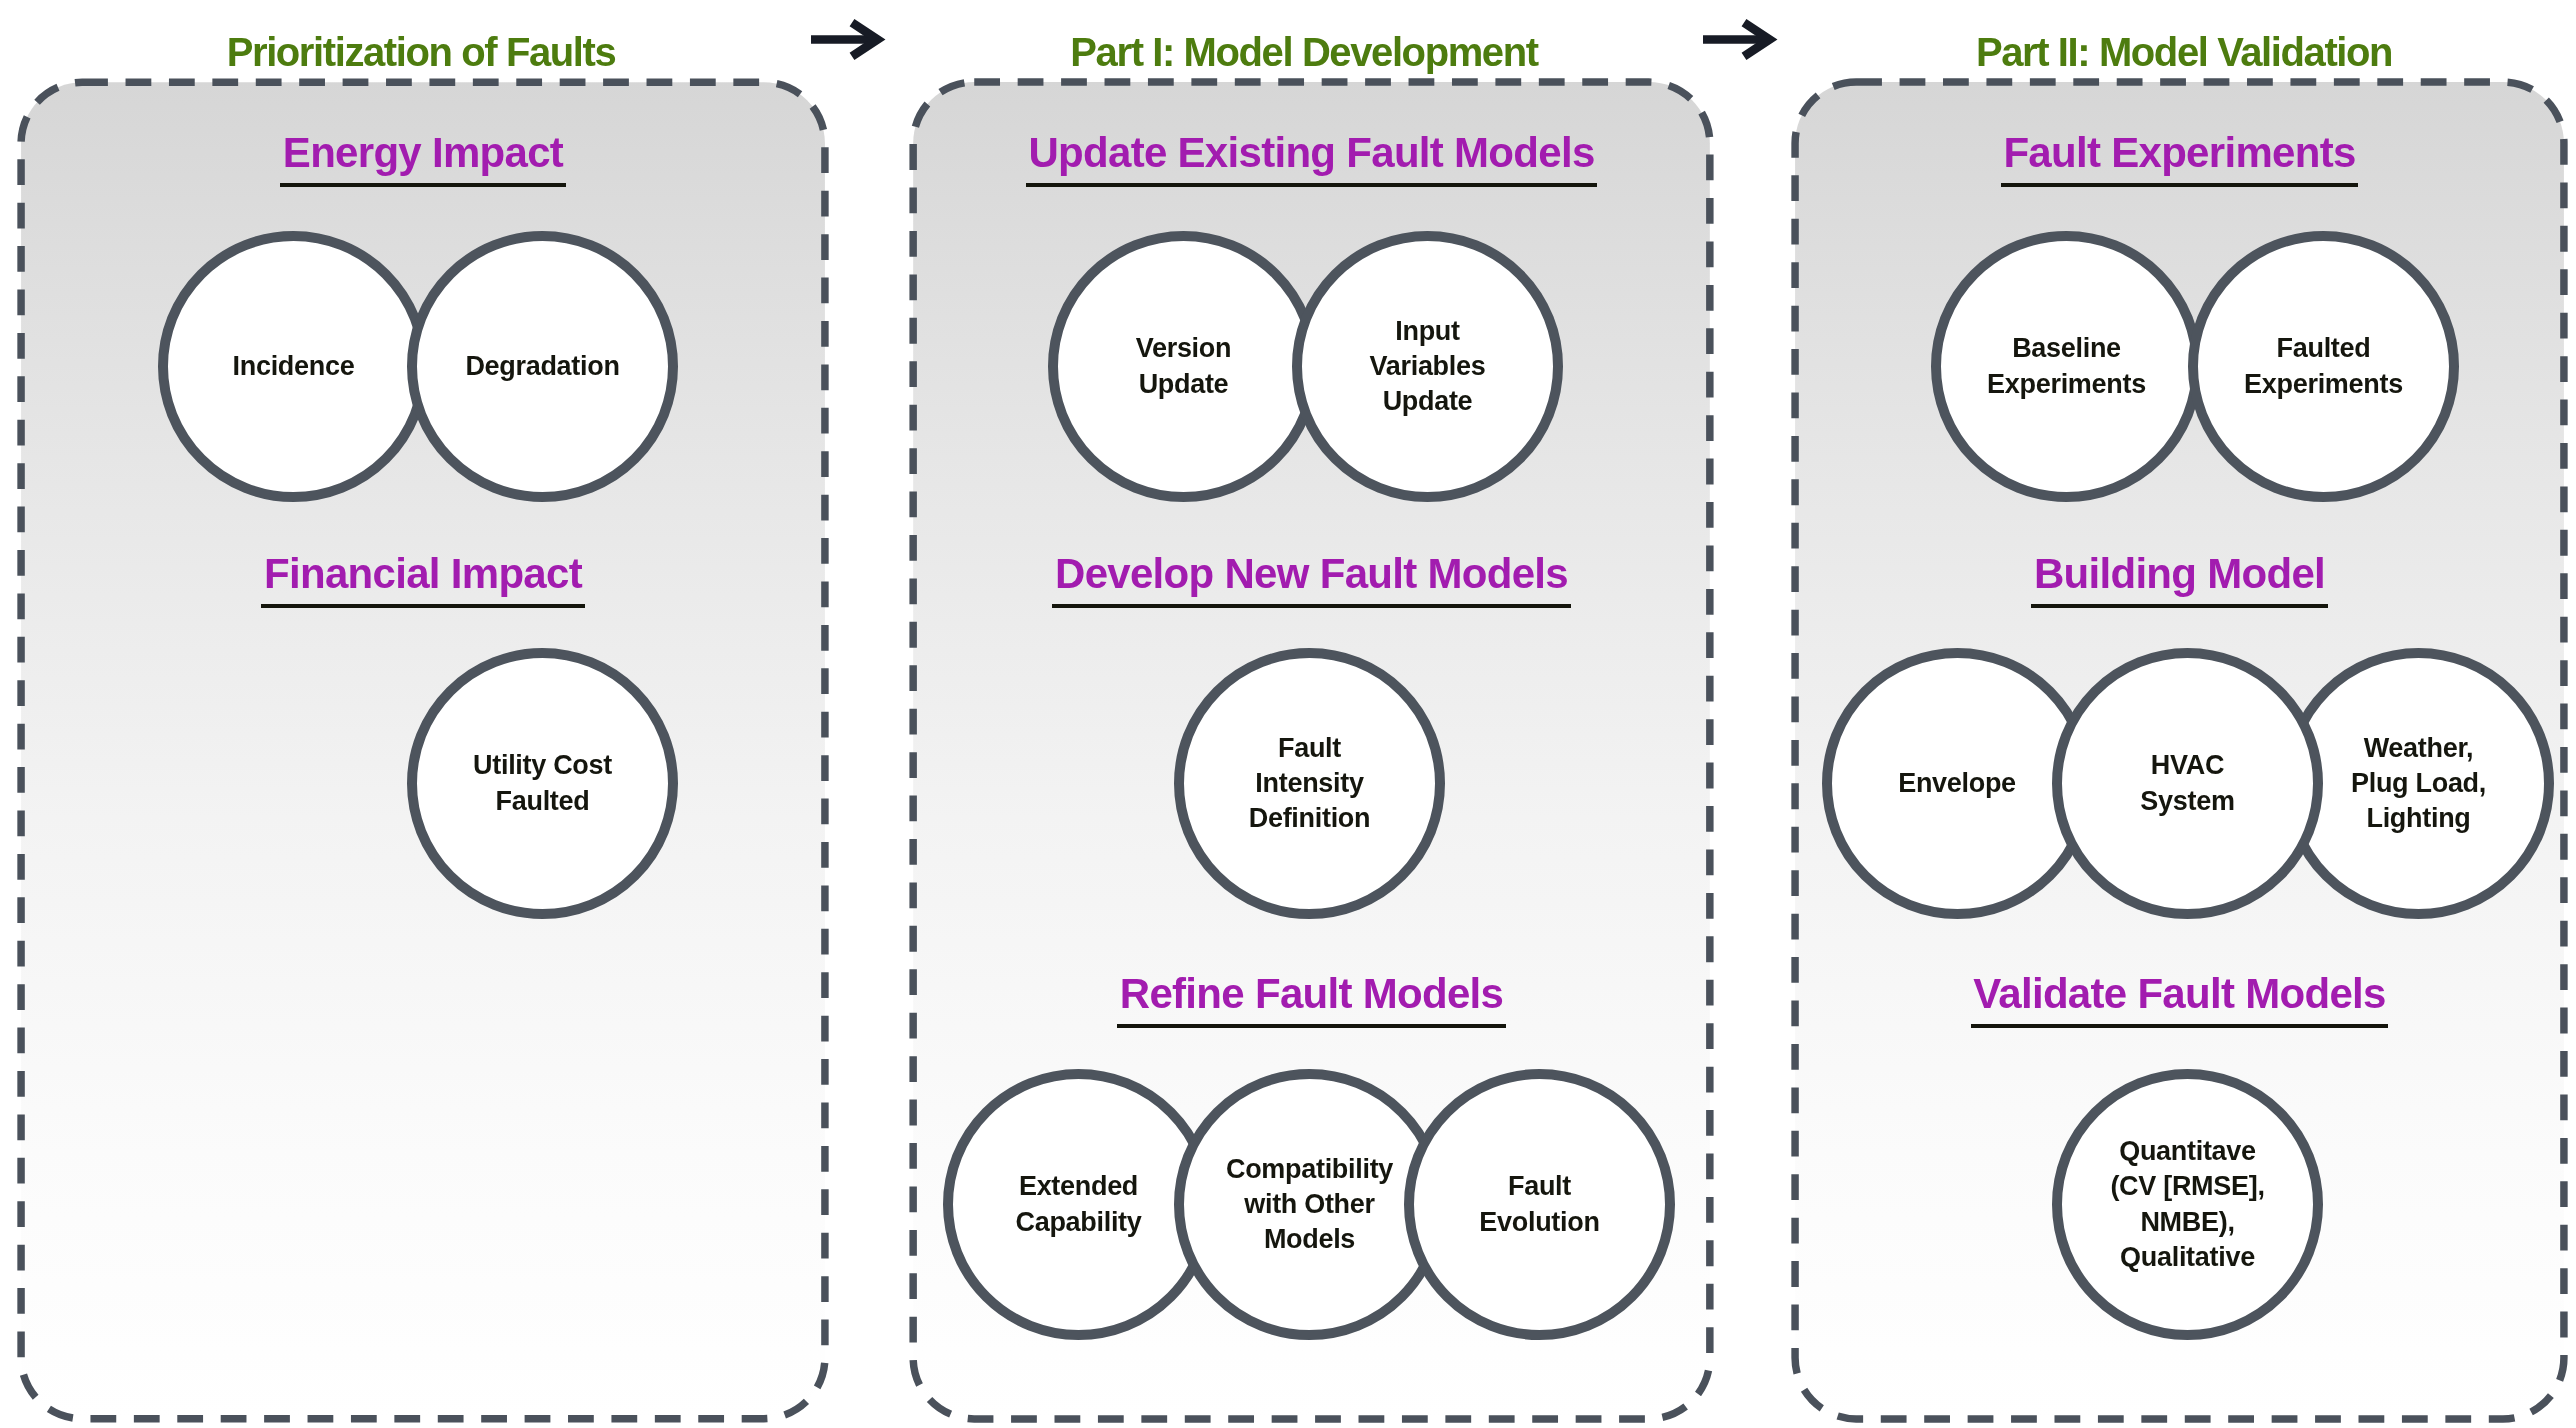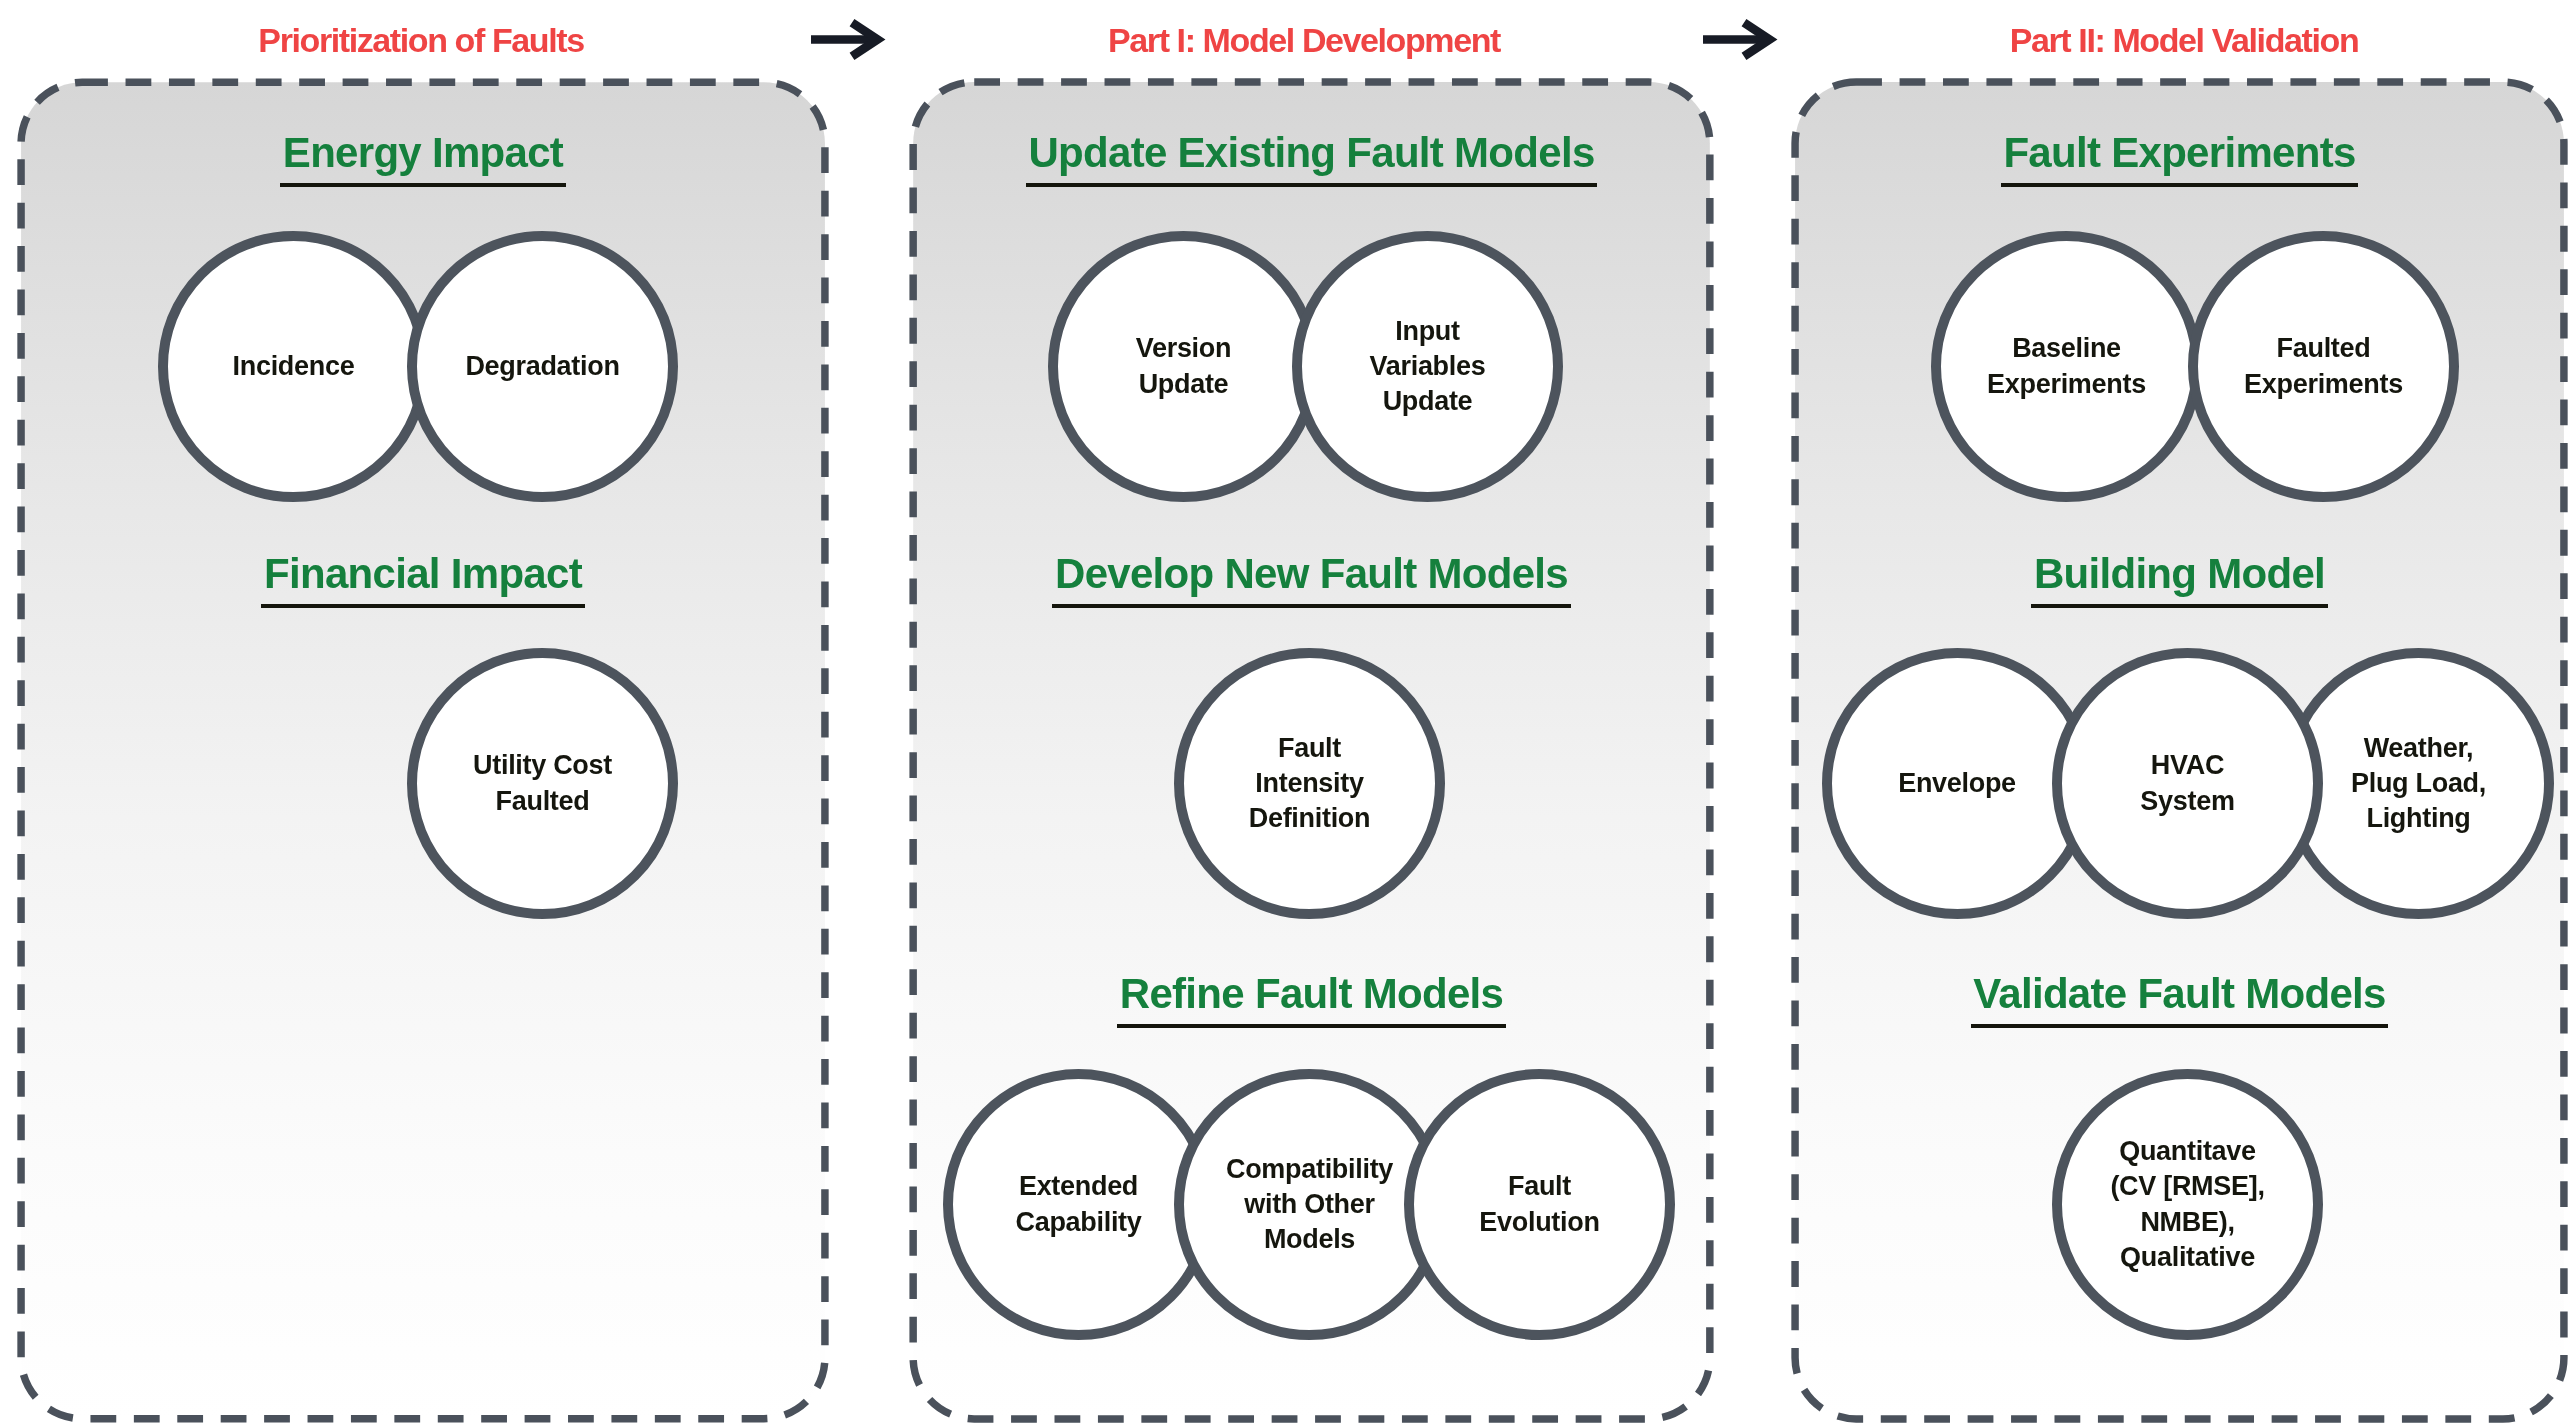--- a/index.html
+++ b/index.html
@@ -7,44 +7,44 @@
     position: relative;
     width: 2576px;
     height: 1429px;
     background: #ffffff;
     font-family: "Liberation Sans", sans-serif;
     color: #14150c;
     overflow: hidden;
   }
   .title {
     position: absolute;
-    top: 10px;
+    top: 22px;
     transform: translateX(-50%);
-    font-size: 34px;
+    font-size: 40px;
     font-weight: bold;
     letter-spacing: -1.4px;
     line-height: 60px;
     white-space: nowrap;
-    color: #ef4444;
+    color: #4d7c0f;
   }
   .flow-arrow { position: absolute; top: 17.6px; }
   .panel { position: absolute; top: 78px; height: 1345px; }
   .panel-border-svg { position: absolute; left: 0; top: 0; }
   .heading-row {
     position: absolute;
     left: 0; right: 0;
     text-align: center;
     line-height: 49px;
   }
   .heading {
     display: inline-block;
     font-size: 42px;
     font-weight: bold;
     letter-spacing: -0.7px;
-    color: #15803d;
+    color: #a21caf;
     border-bottom: 4.7px solid #14150c;
     padding: 0 2.7px 6.1px 2.7px;
     white-space: nowrap;
   }
   .circle {
     position: absolute;
     width: 271px;
     height: 271px;
     border-radius: 50%;
     background: #ffffff;

